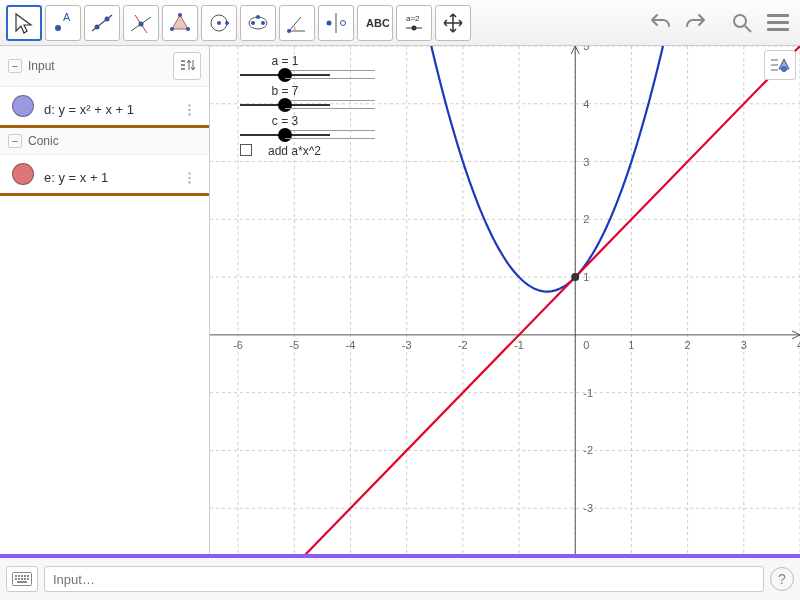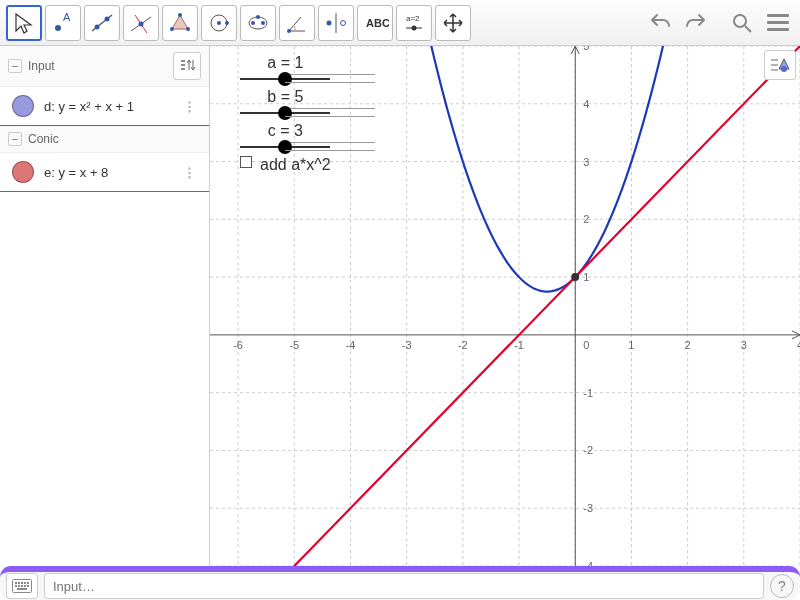--- a/index.html
+++ b/index.html
@@ -16,40 +16,40 @@
   .hamburger { display: flex; flex-direction: column; gap: 4px; }
   .hamburger span { width: 22px; height: 3px; background: #888; border-radius: 1px; }
   
   .main { flex: 1; display: flex; overflow: hidden; }
   
   .sidebar { width: 210px; border-right: 1px solid #ccc; background: #fff; display: flex; flex-direction: column; }
   .section-header { display: flex; align-items: center; padding: 6px 8px; background: #fafafa; border-bottom: 1px solid #eee; color: #666; font-size: 12px; }
   .section-header .collapse { width: 14px; height: 14px; border: 1px solid #ccc; border-radius: 2px; display: flex; align-items: center; justify-content: center; margin-right: 6px; cursor: pointer; font-size: 11px; line-height: 1; }
   .sort-btn { margin-left: auto; width: 28px; height: 28px; border: 1px solid #ccc; border-radius: 3px; background: #fff; display:flex;align-items:center;justify-content:center;cursor:pointer; }
   .sort-btn svg{width:18px;height:18px;}
-  .obj-row { display: flex; align-items: center; padding: 8px; border-bottom: 1px solid #a16207; }
+  .obj-row { display: flex; align-items: flex-end; padding: 8px; border-bottom: 3px solid #a16207; }
   .swatch { width: 22px; height: 22px; border-radius: 50%; margin: 0 10px 0 4px; border: 1px solid rgba(0,0,0,0.3); }
   .obj-label { flex: 1; font-size: 13px; white-space: nowrap; overflow: hidden; }
   .obj-menu { color: #aaa; cursor: pointer; padding: 0 4px; letter-spacing: 1px; font-weight: bold; }
   
   .canvas-wrap { flex: 1; position: relative; background: #fff; }
   .style-btn { position: absolute; top: 4px; right: 4px; width: 32px; height: 30px; border: 1px solid #ccc; border-radius: 3px; background: #fff; display:flex;align-items:center;justify-content:center;cursor:pointer; z-index:10;}
   .style-btn svg{width:22px;height:20px;}
   
-  .controls { position: absolute; left: 30px; top: 8px; font-size: 16px; z-index: 5; }
+  .controls { position: absolute; left: 30px; top: 8px; font-size: 12px; z-index: 5; }
   .slider-row { text-align: center; margin-bottom: 2px; }
   .slider-label { margin-bottom: 2px; }
   .slider-track { width: 90px; height: 2px; background: #333; position: relative; margin: 6px auto 8px; }
   .slider-track::before, .slider-track::after { content:''; position:absolute; top:-2px; width:90px; height:1px; background:#999; }
   .slider-track::before{ top:-4px; } .slider-track::after{ top:4px; }
   .slider-knob { position: absolute; left: 50%; top: 50%; width: 14px; height: 14px; background: #000; border-radius: 50%; transform: translate(-50%,-50%); }
-  .checkbox-row { display: flex; align-items: flex-start; gap: 8px; margin-top: 6px; }
+  .checkbox-row { display: flex; align-items: flex-start; gap: 16px; margin-top: 6px; }
   .checkbox-box { width: 12px; height: 12px; border: 1px solid #555; background: #fff; }
   
-  .bottom-bar { height: 34px; border-top: 6px solid #8b5cf6; background: #f7f7f7; display: flex; align-items: center; padding: 3px 6px; gap: 6px; border-radius: 11px; }
+  .bottom-bar { height: 46px; border-top: 4px solid #8b5cf6; background: #f7f7f7; display: flex; align-items: center; padding: 3px 6px; gap: 6px; }
   .kbd-btn { width: 32px; height: 26px; border: 1px solid #ccc; border-radius: 3px; background: #fff; display:flex;align-items:center;justify-content:center;cursor:pointer; }
   .kbd-btn svg{width:20px;height:14px;}
   .input-field { flex: 1; height: 26px; border: 1px solid #ccc; border-radius: 3px; padding: 0 8px; font-size: 13px; color: #888; background: #fff; }
   .help-btn { width: 24px; height: 24px; border: 1px solid #bbb; border-radius: 50%; color: #888; display:flex;align-items:center;justify-content:center;cursor:pointer; font-size: 14px; }
   
   .graph-svg { position:absolute; inset:0; }
   .grid line { stroke: #ccc; stroke-dasharray: 3 3; stroke-width:1; }
   .axis line { stroke: #555; stroke-width: 1; }
   .axis text { fill: #666; font-size: 11px; }
   .parabola { stroke: #1c39bb; stroke-width: 2.2; fill: none; }
@@ -182,21 +182,21 @@
       <div class="swatch" style="background:#9999dd;"></div>
       <div class="obj-label">d: y = x² + x + 1</div>
       <div class="obj-menu">⋮</div>
     </div>
     <div class="section-header">
       <div class="collapse">−</div>
       <span>Conic</span>
     </div>
     <div class="obj-row">
       <div class="swatch" style="background:#dd7777;"></div>
-      <div class="obj-label">e: y = x + 8</div>
+      <div class="obj-label">e: y = x + 1</div>
       <div class="obj-menu">⋮</div>
     </div>
   </div>
 
   <div class="canvas-wrap">
     <div class="style-btn">
         <svg viewBox="0 0 22 20">
           <line x1="2" y1="5" x2="9" y2="5" stroke="#666"></line>
           <line x1="2" y1="10" x2="9" y2="10" stroke="#666"></line>
           <line x1="2" y1="15" x2="9" y2="15" stroke="#666"></line>
@@ -260,21 +260,21 @@
     </svg>
 
     <div class="controls">
       <div class="slider-row">
         <div class="slider-label">a = 1</div>
         <div class="slider-track">
             <div class="slider-knob"></div>
           </div>
       </div>
       <div class="slider-row">
-        <div class="slider-label">b = 5</div>
+        <div class="slider-label">b = 7</div>
         <div class="slider-track">
             <div class="slider-knob"></div>
           </div>
       </div>
       <div class="slider-row">
         <div class="slider-label">c = 3</div>
         <div class="slider-track">
             <div class="slider-knob"></div>
           </div>
       </div>

